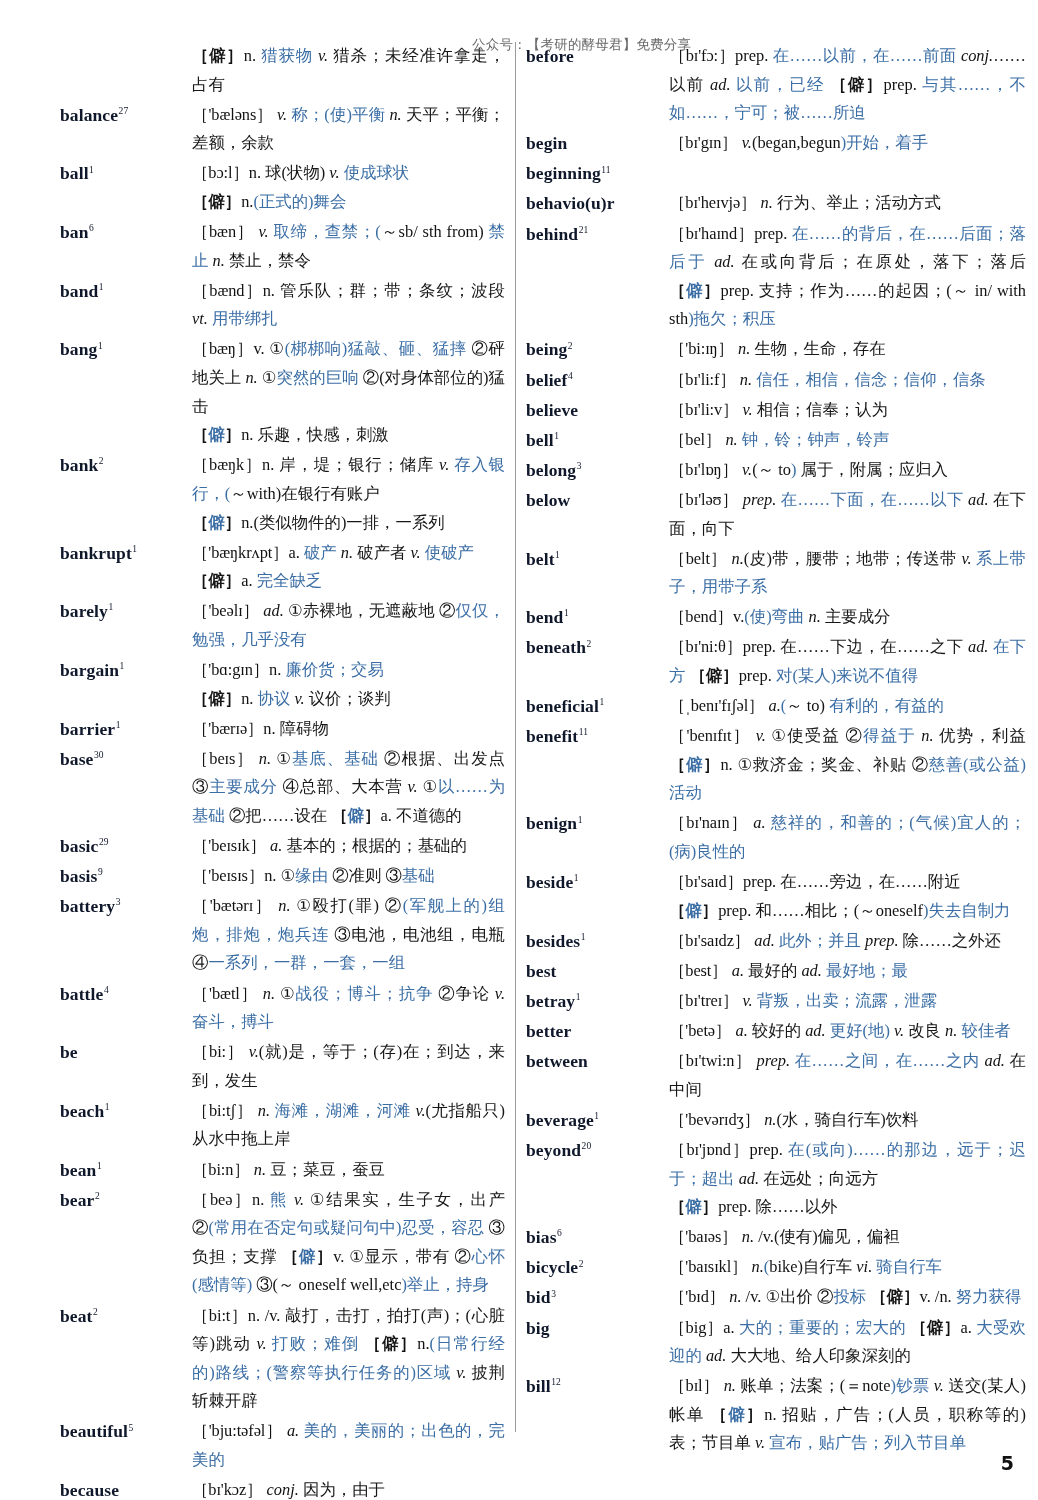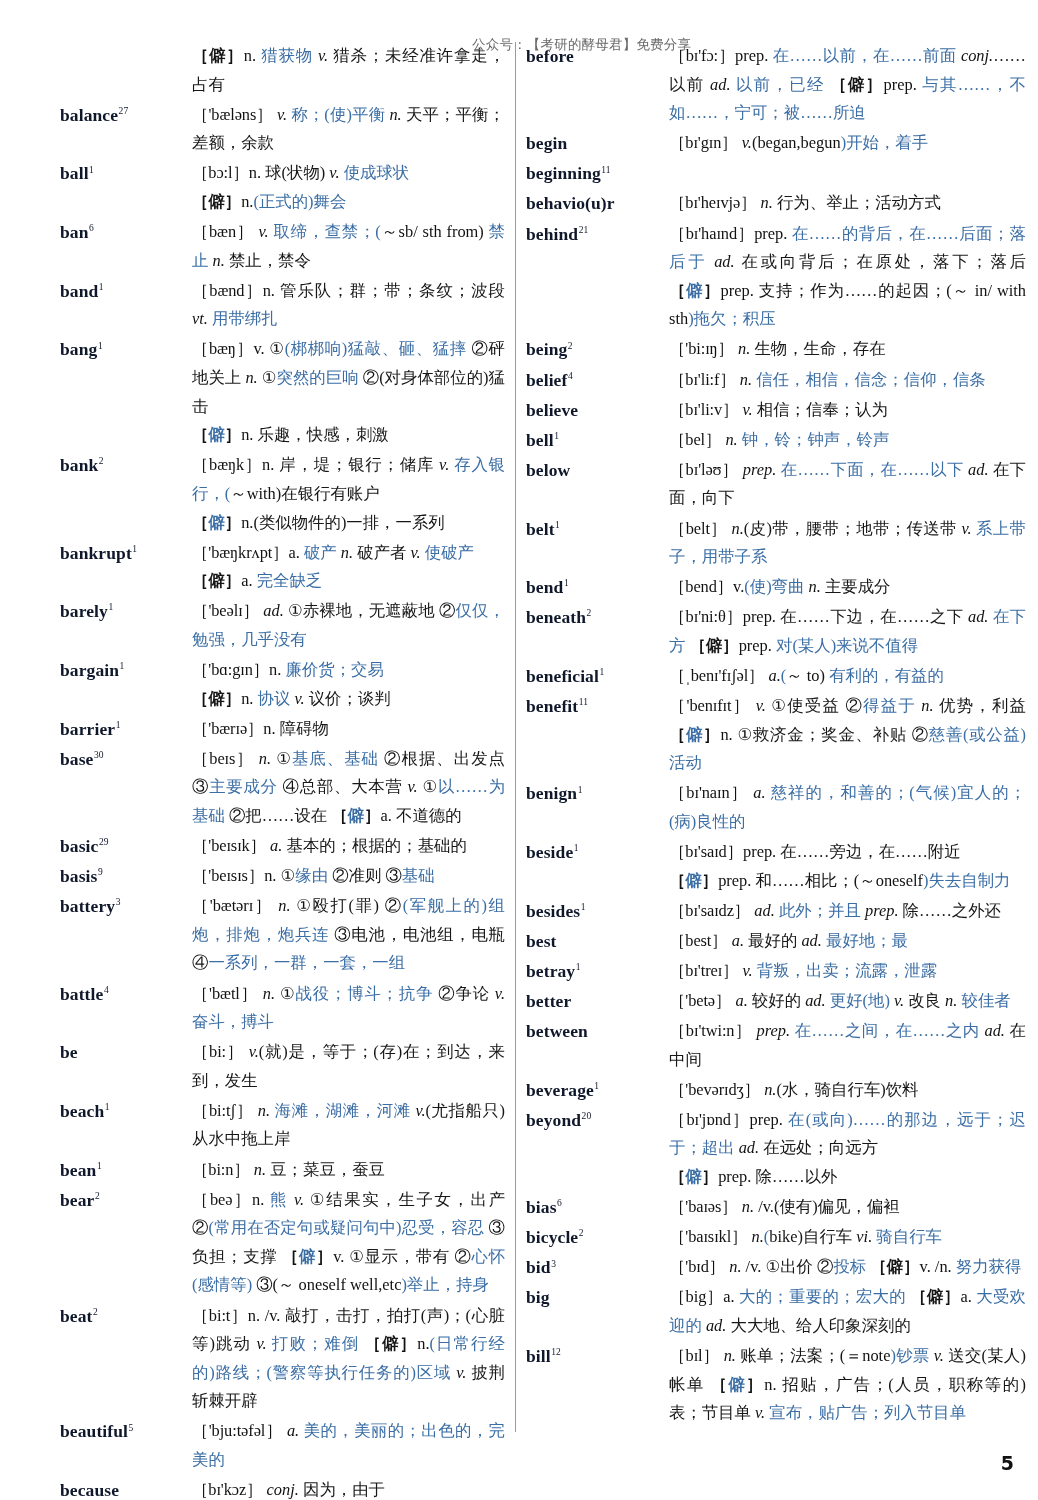--- a/index.html
+++ b/index.html
@@ -252,20 +252,24 @@
           </div>
           <div class="entry">
             <div class="headword">believe</div>
             <div class="body"><span class="ipa">［bɪ'li:v］</span> <span class="pos">v.</span> <span class="bk">相信；信奉；认为</span></div>
           </div>
           <div class="entry">
             <div class="headword">bell<sup>1</sup></div>
             <div class="body"><span class="ipa">［bel］</span> <span class="pos">n.</span> <span class="bl">钟，铃；钟声，铃声</span></div>
           </div>
           <div class="entry">
+            <div class="headword">belong<sup>3</sup></div>
+            <div class="body"><span class="ipa">［bɪ'lɒŋ］</span> <span class="pos">v.</span><span class="bk">(</span>～ to<span class="bl">)</span> <span class="bk">属于，附属；应归入</span></div>
+          </div>
+          <div class="entry">
             <div class="headword">below</div>
             <div class="body"><span class="ipa">［bɪ'ləʊ］</span> <span class="pos">prep.</span> <span class="bl">在……下面，在……以下</span> <span class="pos">ad.</span> <span class="bk">在下面，向下</span></div>
           </div>
           <div class="entry">
             <div class="headword">belt<sup>1</sup></div>
             <div class="body"><span class="ipa">［belt］</span> <span class="pos">n.</span><span class="bk">(皮)带，腰带；地带；传送带</span> <span class="pos">v.</span> <span class="bl">系上带子，用带子系</span></div>
           </div>
           <div class="entry">
             <div class="headword">bend<sup>1</sup></div>
             <div class="body"><span class="ipa">［bend］</span>v.<span class="bl">(使)弯曲</span> <span class="pos">n.</span> <span class="bk">主要成分</span></div>

